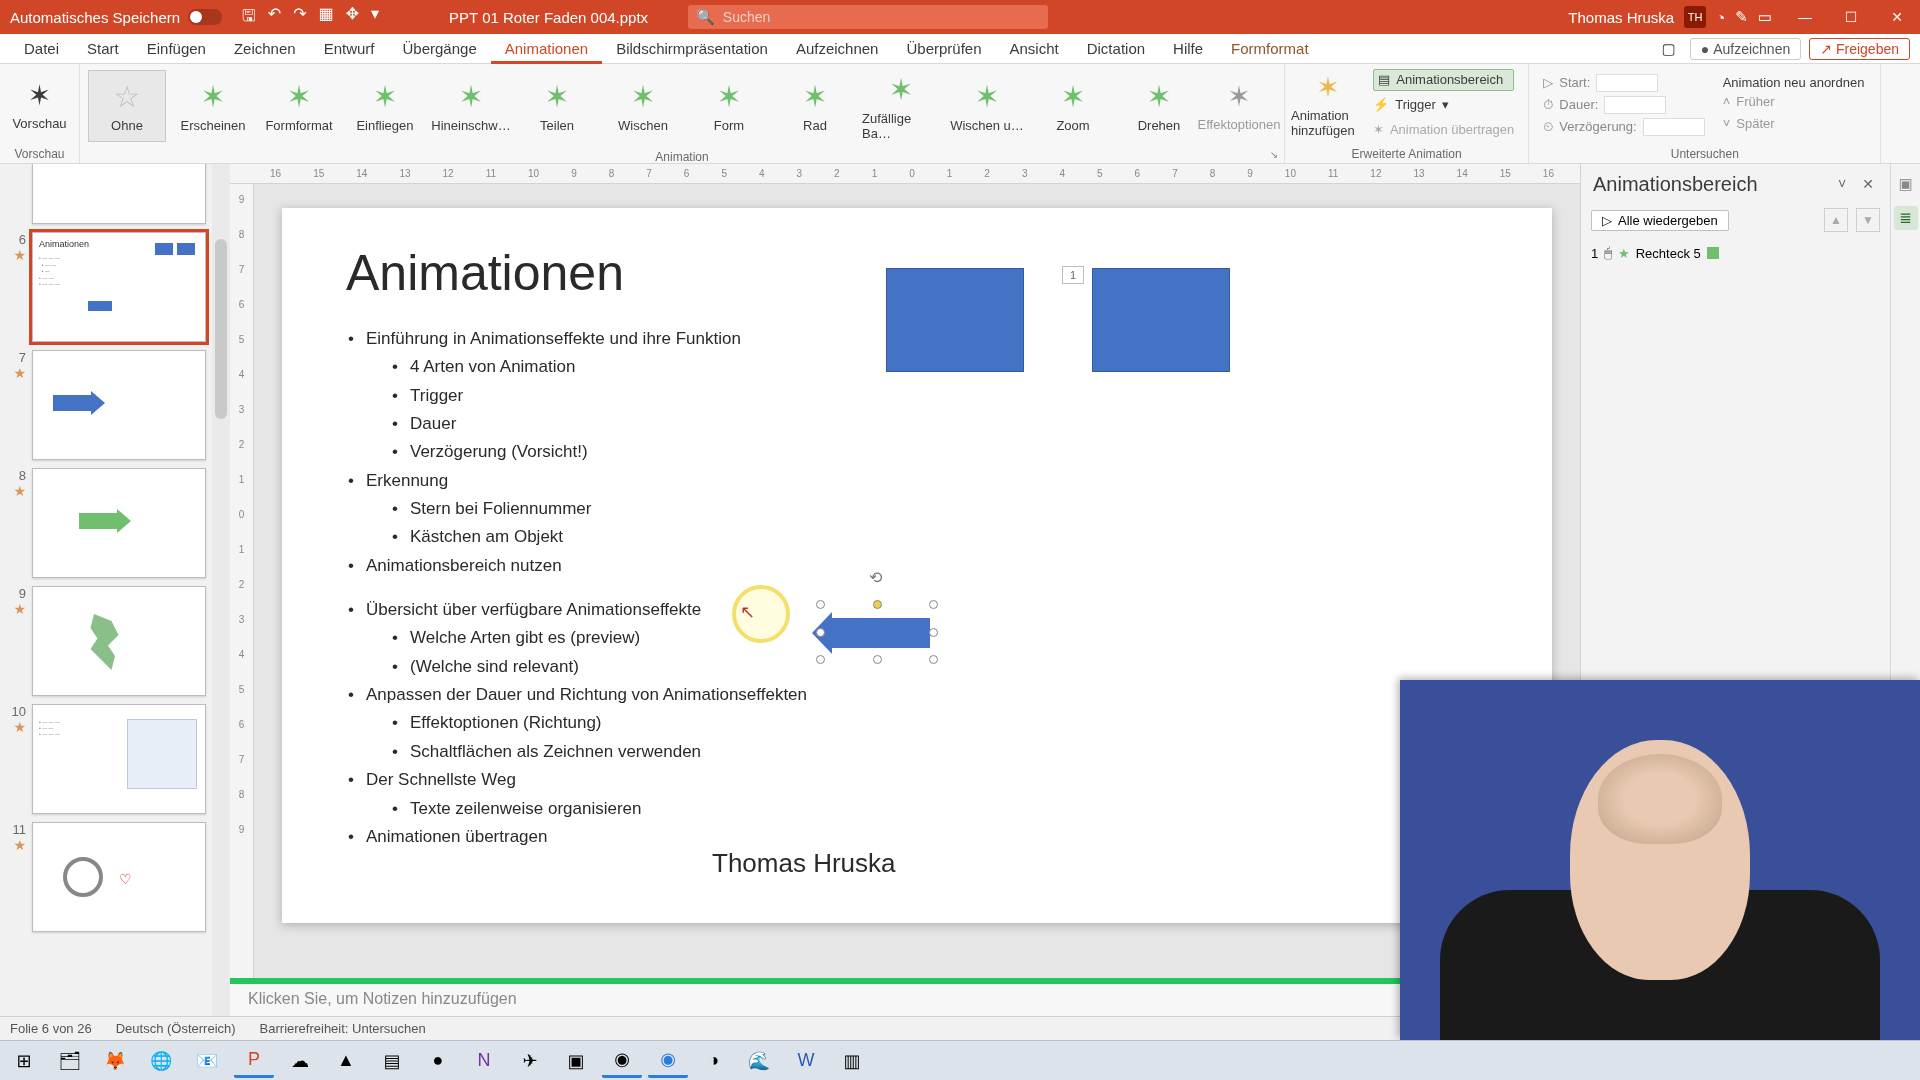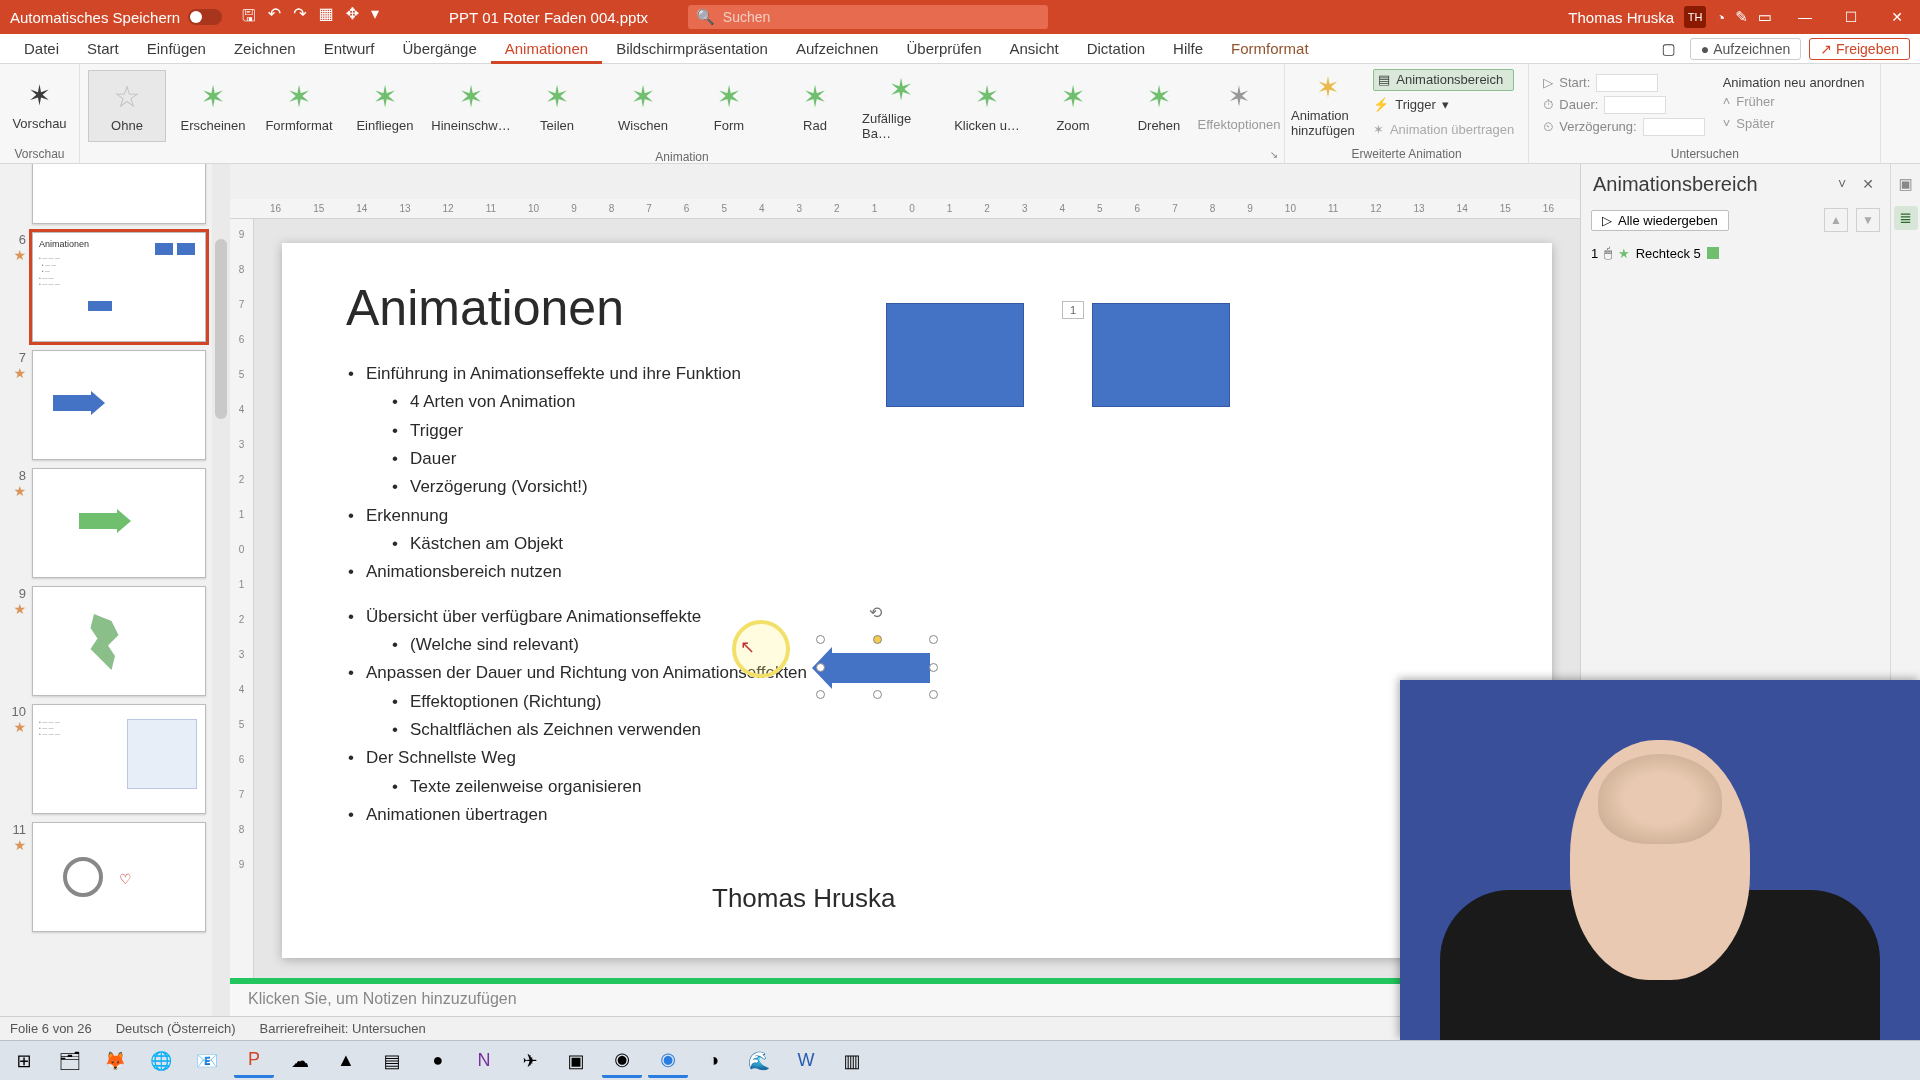--- a/index.html
+++ b/index.html
@@ -64,21 +64,21 @@
 .thumbs .sb .track { position:absolute; top:30px; bottom:30px; left:3px; right:3px; }
 .thumbs .sb .handle { position:absolute; left:0; right:0; top:45px; height:180px; background:#c9c9c9; border-radius:6px;}
 .thumbs .slide { display:flex; gap:6px; margin:8px 0;}
 .thumbs .num { width:20px; font-size:13px; color:#6a6a6a; display:flex; flex-direction:column; align-items:flex-end;}
 .thumbs .starind { color:#d9955a; font-size:14px;}
 .thumbs .thumb { flex:1; height:110px; background:#fff; border:1px solid #bcbcbc; box-shadow:0 1px 2px rgba(0,0,0,.15); position:relative; font-size:7px; padding:6px;}
 .thumbs .slide.sel .thumb { outline:3px solid #d04626; }
 .thumbs .thumb .mini-title { font-size:9px; color:#333;}
 
 
-.editor { flex:1; display:flex; flex-direction:column; background:#fde047; position:relative;margin-top:35px;}
+.editor { flex:1; display:flex; flex-direction:column; background:#fde047; position:relative;}
 .ruler-h { height:20px; background:#f4f4f4; border-bottom:1px solid #d3d3d3; font-size:10px; color:#888; display:flex; align-items:center; padding-left:40px; gap:32px;}
 .canvas-wrap { flex:1; position:relative; display:flex;}
 .ruler-v { width:24px; background:#f4f4f4; border-right:1px solid #d3d3d3; font-size:10px; color:#888; display:flex; flex-direction:column; align-items:center; gap:24px; padding-top:10px;}
 .stage { flex:1; background:#e6e6e6; display:flex; justify-content:center; padding:24px 20px 12px 20px; position:relative;}
 .slide-canvas { width:1270px; height:715px; background:#fff; box-shadow:0 2px 10px rgba(0,0,0,.25); position:relative; padding:36px 64px;}
 .slide-canvas h1 { font-size:50px; font-weight:400; color:#2a2a2a; margin-bottom:24px;}
 .slide-canvas .content { font-size:17px; color:#2a2a2a; line-height:1.55;}
 .slide-canvas .content .lvl1 { margin:2px 0; padding-left:20px; position:relative;}
 .slide-canvas .content .lvl1::before { content:"•"; position:absolute; left:2px;}
 .slide-canvas .content .lvl2 { margin:2px 0 2px 40px; padding-left:24px; position:relative;}
@@ -238,21 +238,21 @@
         <div class="vbtn">
             <span class="star">✶</span>
             <span>Rad</span>
           </div>
         <div class="vbtn">
             <span class="star">✶</span>
             <span>Zufällige Ba…</span>
           </div>
         <div class="vbtn">
             <span class="star">✶</span>
-            <span>Klicken u…</span>
+            <span>Wischen u…</span>
           </div>
         <div class="vbtn">
             <span class="star">✶</span>
             <span>Zoom</span>
           </div>
         <div class="vbtn">
             <span class="star">✶</span>
             <span>Drehen</span>
           </div>
       </div>
@@ -466,24 +466,26 @@
       <div class="stage">
         <div class="slide-canvas">
           <h1>Animationen</h1>
           <div class="content">
             <div class="lvl1">Einführung in Animationseffekte und ihre Funktion</div>
             <div class="lvl2">4 Arten von Animation</div>
             <div class="lvl2">Trigger</div>
             <div class="lvl2">Dauer</div>
             <div class="lvl2">Verzögerung (Vorsicht!)</div>
             <div class="lvl1">Erkennung</div>
+            <div class="lvl2">Stern bei Foliennummer</div>
             <div class="lvl2">Kästchen am Objekt</div>
             <div class="lvl1">Animationsbereich nutzen</div>
             <div style="height:14px"></div>
             <div class="lvl1">Übersicht über verfügbare Animationseffekte</div>
+            <div class="lvl2">Welche Arten gibt es (preview)</div>
             <div class="lvl2">(Welche sind relevant)</div>
             <div class="lvl1">Anpassen der Dauer und Richtung von Animationseffekten</div>
             <div class="lvl2">Effektoptionen (Richtung)</div>
             <div class="lvl2">Schaltflächen als Zeichnen verwenden</div>
             <div class="lvl1">Der Schnellste Weg</div>
             <div class="lvl2">Texte zeilenweise organisieren</div>
             <div class="lvl1">Animationen übertragen</div>
           </div>
           <div class="author">Thomas Hruska</div>
           <div class="rect r1"></div>

